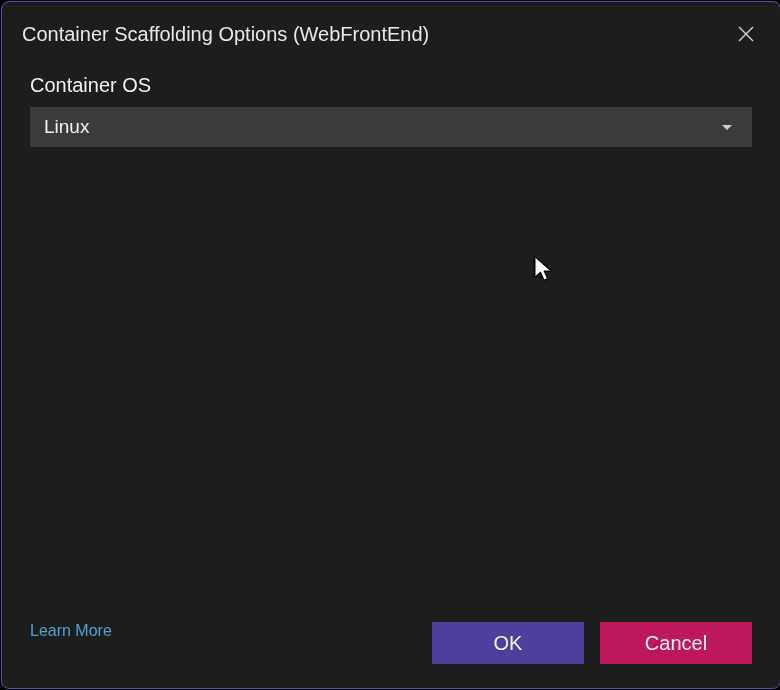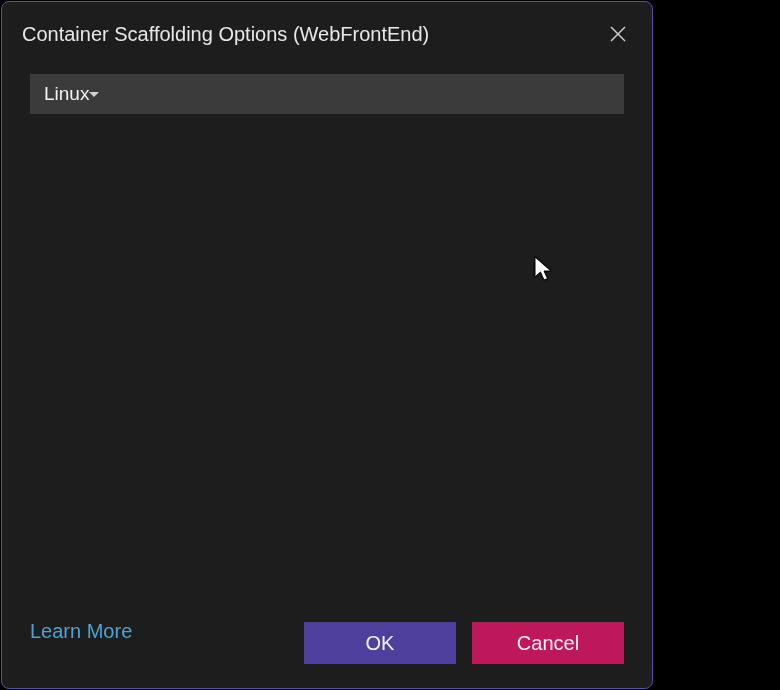--- a/index.html
+++ b/index.html
@@ -8,21 +8,21 @@
       box-sizing: border-box;
     }
     body {
       font-family: "Segoe UI", Tahoma, Geneva, Verdana, sans-serif;
       background: #000;
       width: 780px;
       height: 690px;
       overflow: hidden;
     }
     .dialog {
-      width: 652px;
+      width: 780px;
       height: 688px;
       margin: 1px;
       background: #1d1d1d;
       border: 1px solid #5a4ba5;
       border-radius: 8px;
       display: flex;
       flex-direction: column;
       position: relative;
     }
     .titlebar {
@@ -69,21 +69,21 @@
     .select {
       width: 100%;
       height: 40px;
       background: #3b3b3b;
       border: none;
       color: #f2f2f2;
       font-size: 19px;
       padding: 0 14px;
       display: flex;
       align-items: center;
-      justify-content: flex-start;
+      justify-content: space-between;
       cursor: pointer;
       position: relative;
     }
     .select-value {
       color: #f2f2f2;
     }
     .chevron {
       width: 0;
       height: 0;
       border-left: 5px solid transparent;
@@ -91,21 +91,21 @@
       border-top: 5px solid #d0d0d0;
       margin-right: 6px;
     }
     .footer {
       display: flex;
       align-items: center;
       padding: 18px 28px 24px 28px;
     }
     .learn-more {
       color: #4fa3d1;
-      font-size: 20px;
+      font-size: 16px;
       text-decoration: none;
       cursor: pointer;
       font-weight: 400;
     }
     .footer-spacer {
       flex: 1;
     }
     .btn {
       height: 42px;
       min-width: 152px;
@@ -145,20 +145,21 @@
       <svg width="18" height="18" viewBox="0 0 18 18">
         <line x1="2" y1="2" x2="16" y2="16"></line>
         <line x1="16" y1="2" x2="2" y2="16"></line>
       </svg>
     </button>
   </div>
 
   <div class="content">
 
     <div class="field-group">
+      <label class="field-label">Container OS</label>
       <div class="select">
         <span class="select-value">Linux</span>
         <span class="chevron"></span>
       </div>
     </div>
 
 
     <div class="field-group">
     </div>
 

